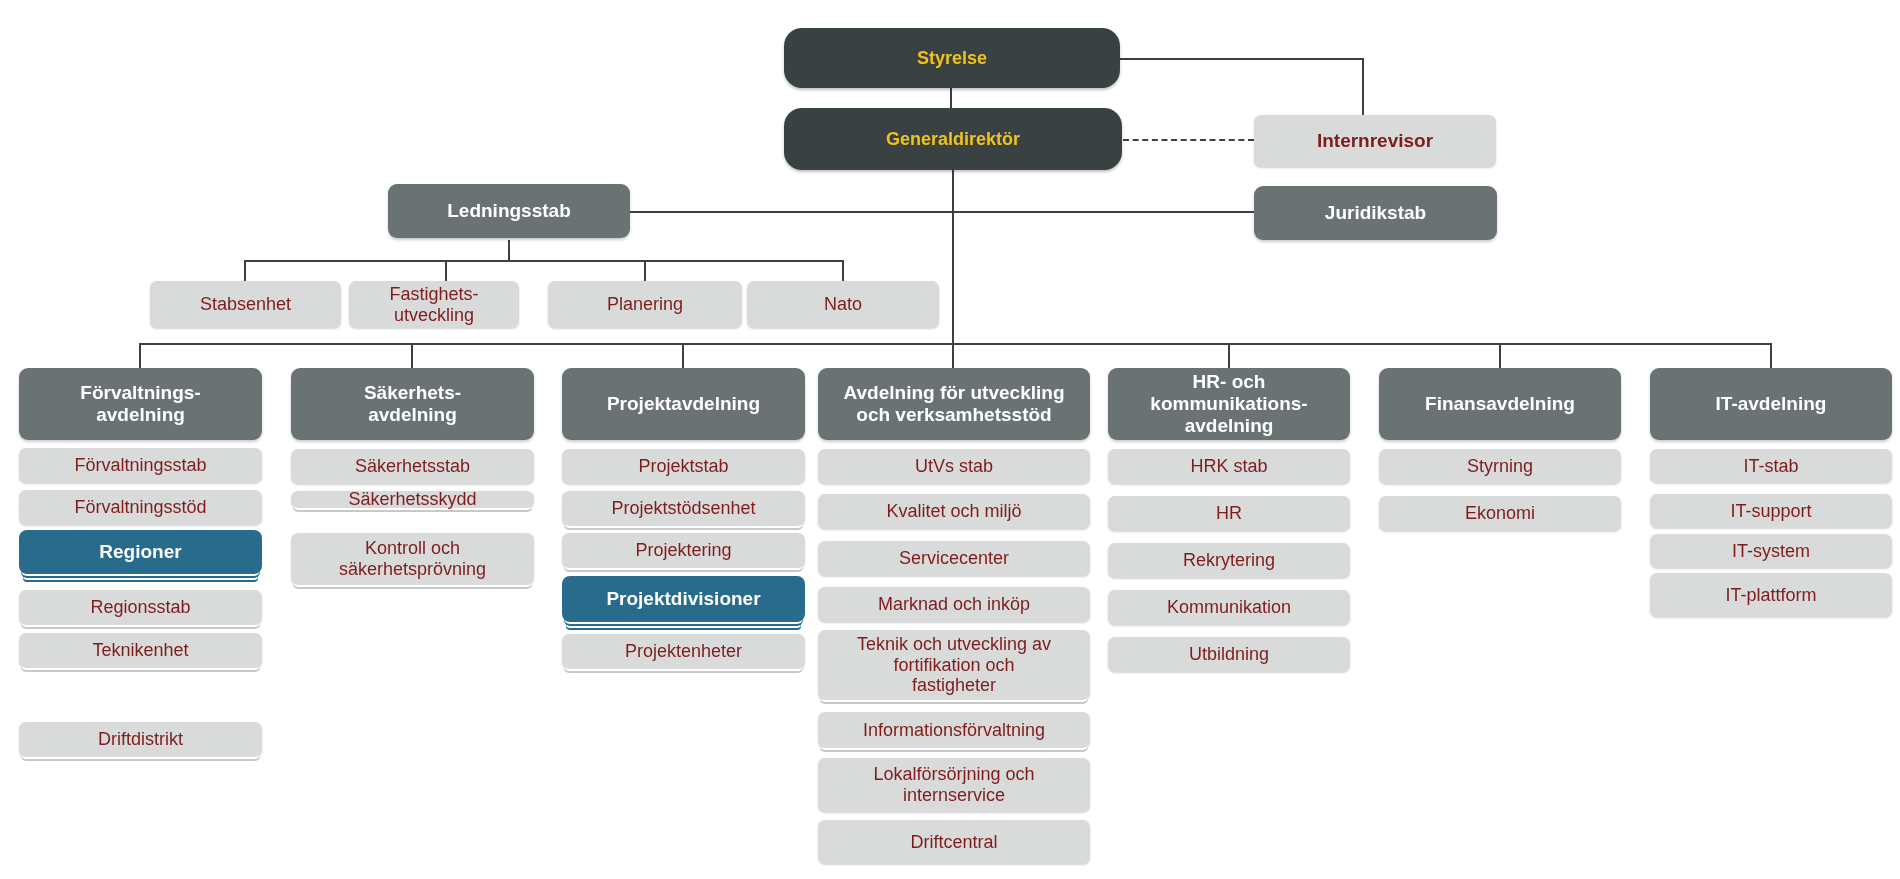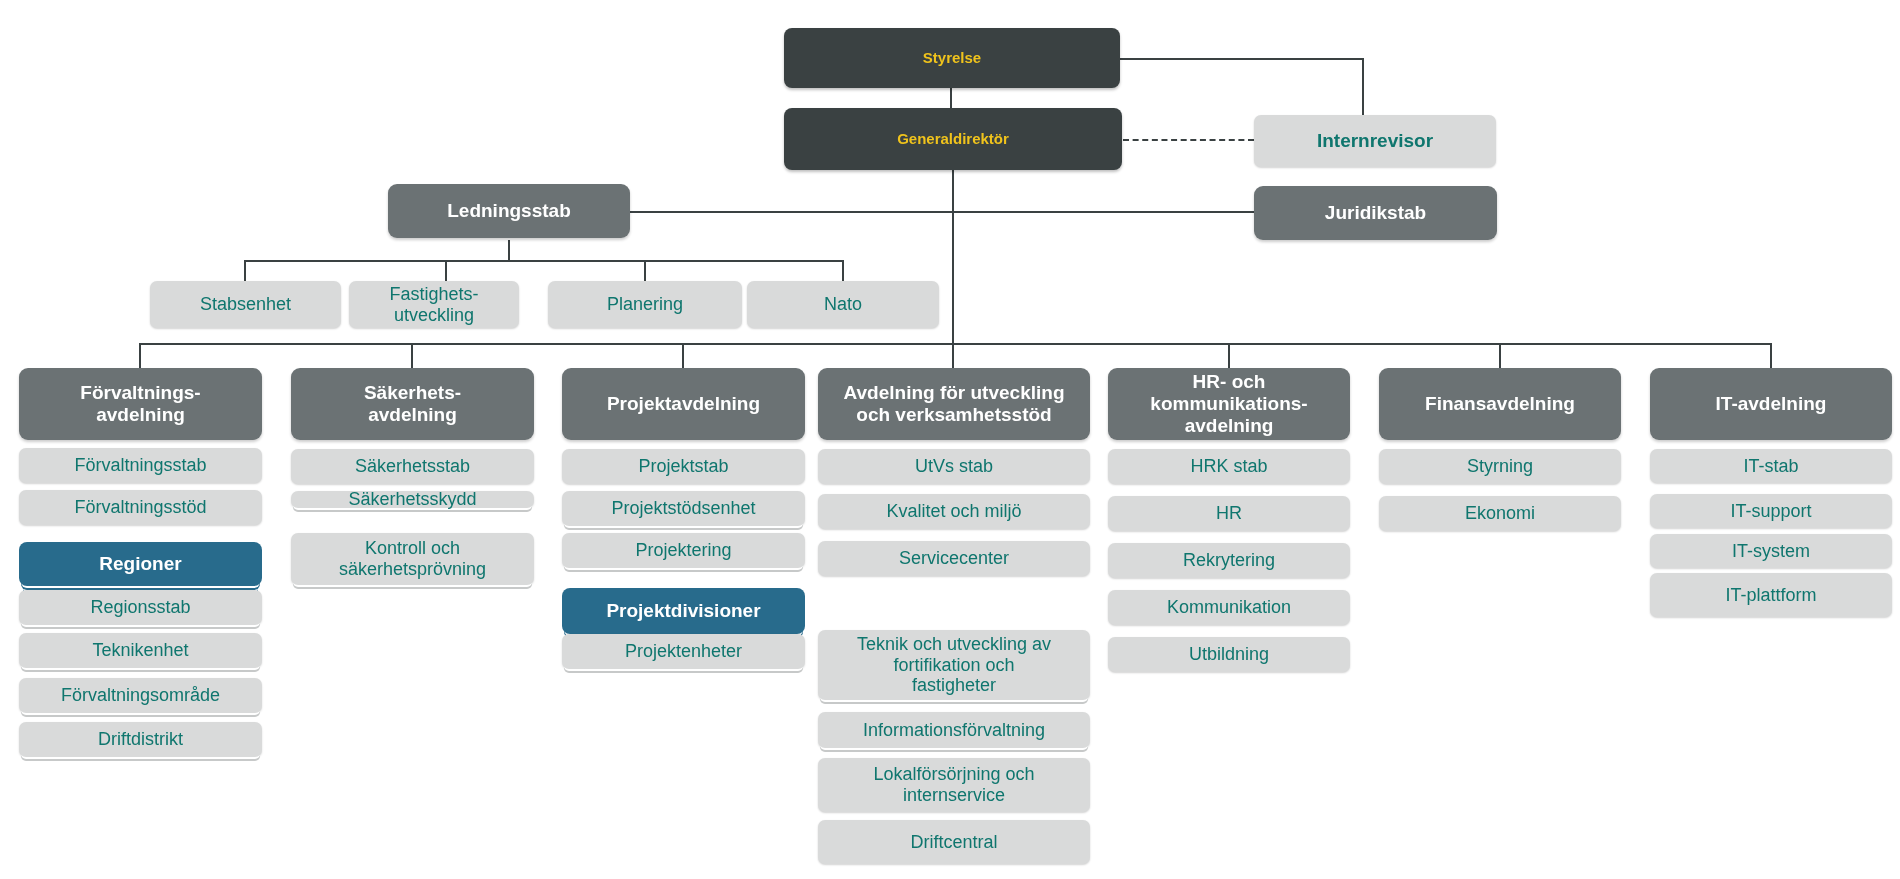--- a/index.html
+++ b/index.html
@@ -5,37 +5,36 @@
   html,body{margin:0;padding:0;background:#ffffff;}
   body{width:1900px;height:879px;position:relative;font-family:"Liberation Sans",sans-serif;}
   .canvas{position:absolute;left:0;top:0;width:1900px;height:879px;}
 
   .box{
     position:absolute;display:flex;align-items:center;justify-content:center;
     text-align:center;white-space:pre-line;box-sizing:border-box;
     border-radius:7px;line-height:1.15;padding:2px 8px;
   }
   .dark{
-    background:#3A4142;color:#F0C31C;font-weight:bold;font-size:15px;
-    border-radius:8px;box-shadow:0 2px 3px rgba(0,0,0,.25);
+    background:#3A4142;color:#F0C31C;font-weight:bold;font-size:18px;
+    border-radius:18px;box-shadow:0 2px 3px rgba(0,0,0,.25);
   }
   .mid{
     background:#6B7274;color:#ffffff;font-weight:bold;font-size:19px;
     border-radius:9px;box-shadow:0 2px 3px rgba(0,0,0,.2);
   }
   .light{
-    background:#D9DADA;color:#0f766e;font-size:18px;
+    background:#D9DADA;color:#7f1d1d;font-size:18px;
     box-shadow:0 1px 2px rgba(0,0,0,.18);
   }
   .semi{font-weight:600;font-size:19px;}
   .teal{
     background:#286B8C;color:#ffffff;font-weight:bold;font-size:19px;
     border-radius:8px;
     box-shadow:0 4px 0 -2px #ffffff,0 6px 0 -2px #286B8C,0 10px 0 -4px #ffffff,0 12px 0 -4px #286B8C;
-    margin-top:12px;
   }
   .stk{
     box-shadow:0 4px 0 -2px #ffffff,0 6px 0 -2px #c7c9c9,0 1px 2px rgba(0,0,0,.15);
   }
   .hl{position:absolute;height:2px;background:#3A4142;}
   .vl{position:absolute;width:2px;background:#3A4142;}
   .dash{position:absolute;height:0;border-top:2px dashed #3A4142;background:none;}
 </style>
 </head>
 <body>
@@ -85,37 +84,37 @@
 kommunikations-
 avdelning</div>
   <div class="box mid" style="left:1379px;top:368px;width:242px;height:72px">Finansavdelning</div>
   <div class="box mid" style="left:1650px;top:368px;width:242px;height:72px">IT-avdelning</div>
 
   <div class="box light" style="left:19px;top:448px;width:243px;height:35px">Förvaltningsstab</div>
   <div class="box light" style="left:19px;top:490px;width:243px;height:35px">Förvaltningsstöd</div>
   <div class="box teal" style="left:19px;top:530px;width:243px;height:44px">Regioner</div>
   <div class="box light stk" style="left:19px;top:590px;width:243px;height:35px">Regionsstab</div>
   <div class="box light stk" style="left:19px;top:633px;width:243px;height:35px">Teknikenhet</div>
-  <div class="box light stk" style="left:19px;top:678px;width:243px;height:35px">Förvaltningsområde</div>
   <div class="box light stk" style="left:19px;top:722px;width:243px;height:35px">Driftdistrikt</div>
 
   <div class="box light" style="left:291px;top:449px;width:243px;height:35px">Säkerhetsstab</div>
   <div class="box light stk" style="left:291px;top:491px;width:243px;height:17px">Säkerhetsskydd</div>
   <div class="box light stk" style="left:291px;top:533px;width:243px;height:52px">Kontroll och
 säkerhetsprövning</div>
 
   <div class="box light" style="left:562px;top:449px;width:243px;height:35px">Projektstab</div>
   <div class="box light stk" style="left:562px;top:491px;width:243px;height:35px">Projektstödsenhet</div>
   <div class="box light stk" style="left:562px;top:533px;width:243px;height:35px">Projektering</div>
   <div class="box teal" style="left:562px;top:576px;width:243px;height:46px">Projektdivisioner</div>
   <div class="box light stk" style="left:562px;top:634px;width:243px;height:35px">Projektenheter</div>
 
   <div class="box light" style="left:818px;top:449px;width:272px;height:35px">UtVs stab</div>
   <div class="box light" style="left:818px;top:494px;width:272px;height:35px">Kvalitet och miljö</div>
   <div class="box light" style="left:818px;top:541px;width:272px;height:35px">Servicecenter</div>
+  <div class="box light" style="left:818px;top:587px;width:272px;height:35px">Marknad och inköp</div>
   <div class="box light stk" style="left:818px;top:630px;width:272px;height:70px">Teknik och utveckling av
 fortifikation och
 fastigheter</div>
   <div class="box light stk" style="left:818px;top:712px;width:272px;height:36px">Informationsförvaltning</div>
   <div class="box light" style="left:818px;top:758px;width:272px;height:54px">Lokalförsörjning och
 internservice</div>
   <div class="box light" style="left:818px;top:820px;width:272px;height:44px">Driftcentral</div>
 
   <div class="box light" style="left:1108px;top:449px;width:242px;height:35px">HRK stab</div>
   <div class="box light" style="left:1108px;top:496px;width:242px;height:35px">HR</div>

